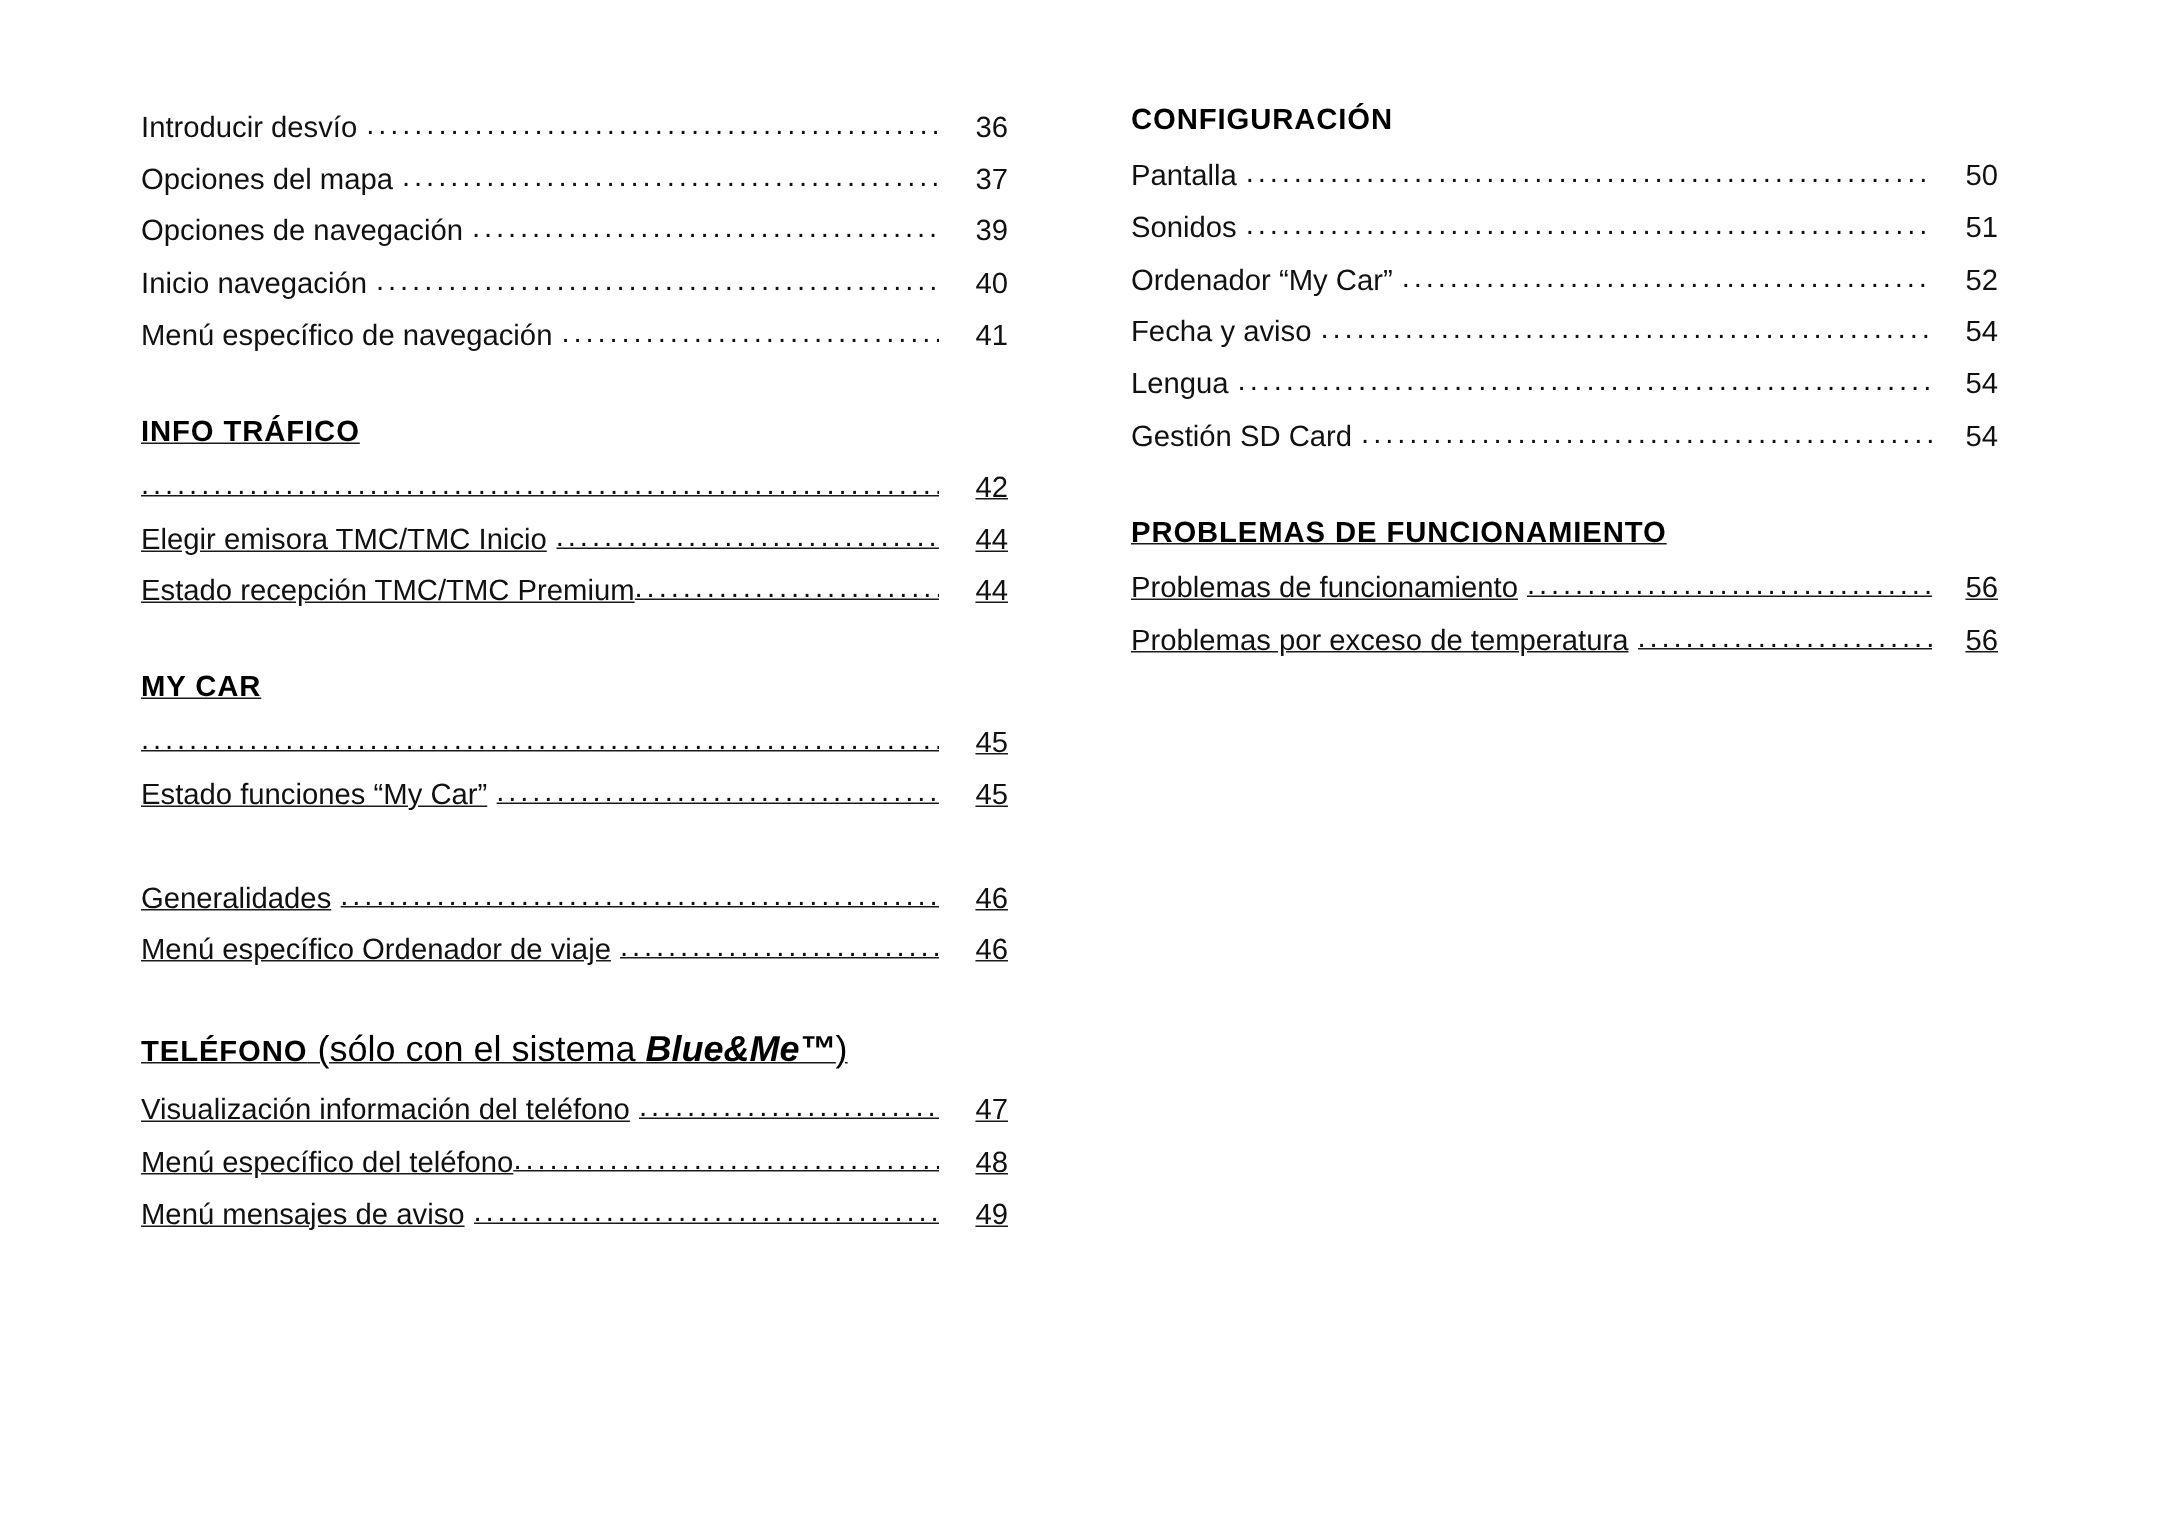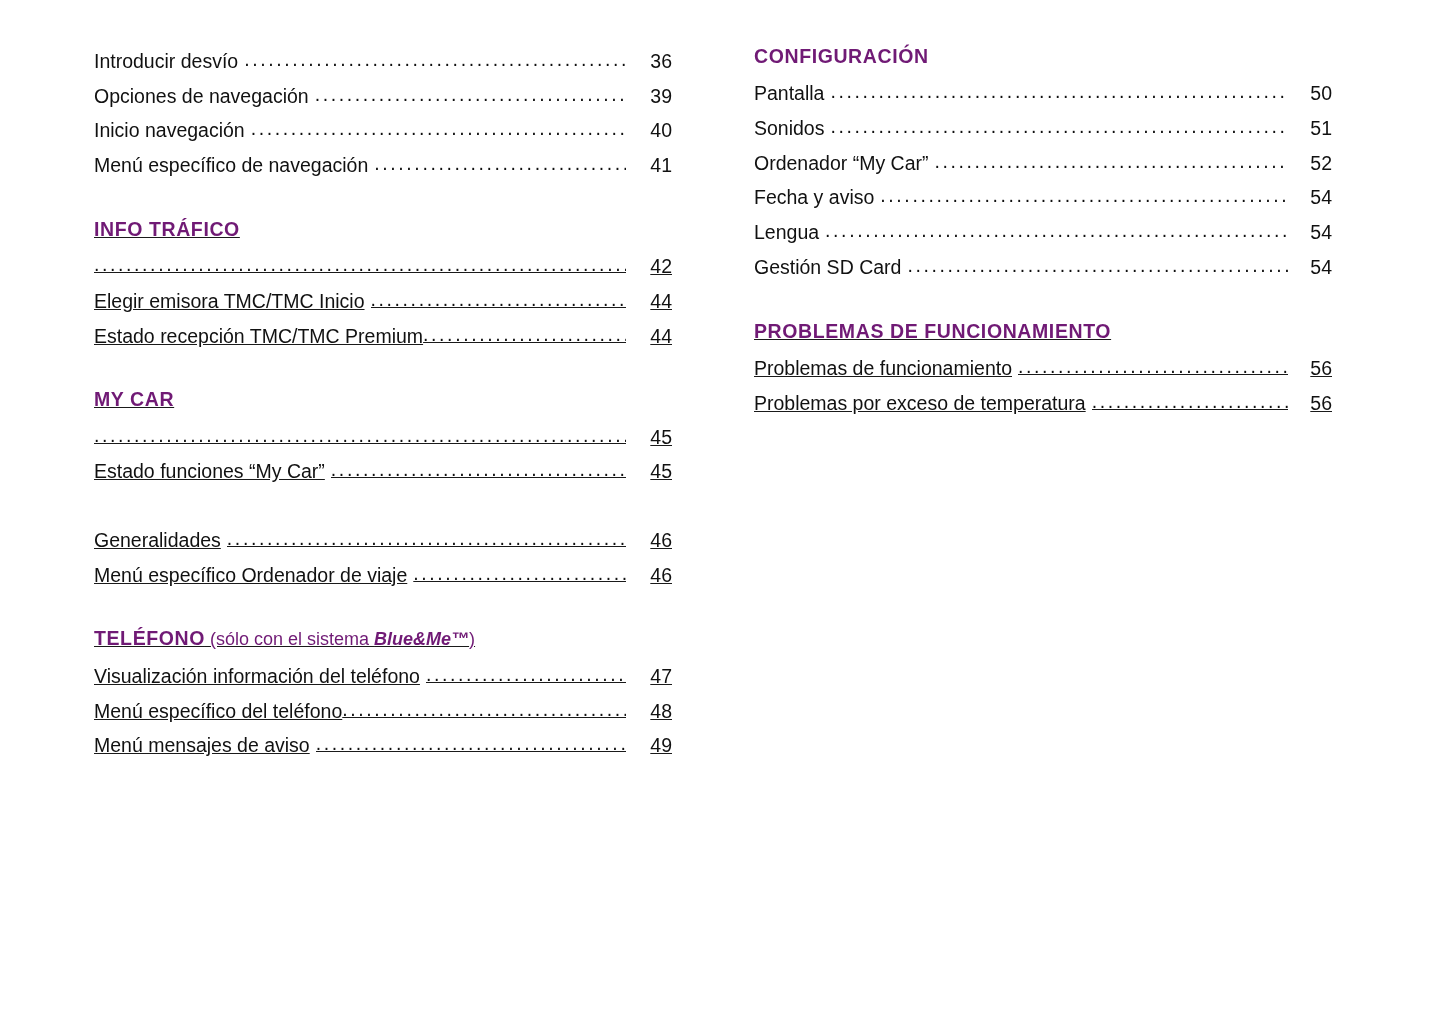--- a/index.html
+++ b/index.html
@@ -12,46 +12,46 @@
     background: #ffffff;
     font-family: "Liberation Sans", sans-serif;
     color: #1a1a1a;
     overflow: hidden;
   }
   .page {
     position: relative;
     width: 1445px;
     height: 1018px;
     box-sizing: border-box;
-    padding: 44px 108px 0 94px;
+    padding: 68px 108px 0 94px;
     display: flex;
     gap: 82px;
   }
   .column {
     width: 578px;
     flex: 0 0 578px;
   }
   .section {
     margin-bottom: 0;
   }
   .section + .section {
     margin-top: 34px;
     text-decoration: underline;
   }
   .section-heading {
     font-size: 19.5px;
     font-weight: bold;
     letter-spacing: 0.6px;
-    color: #701a75;
+    color: #000000;
     margin: 0 0 8px 0;
     line-height: 1.25;
   }
   .section-heading .heading-note {
     font-weight: normal;
-    font-size: 18px;
+    font-size: 24px;
     letter-spacing: 0;
   }
   .section-heading .heading-note .brand {
     font-weight: bold;
     font-style: italic;
   }
   .toc-entry {
     display: flex;
     align-items: baseline;
     font-size: 19.5px;
@@ -95,20 +95,25 @@
 
   <div class="column col-left">
 
     <div class="section">
       <div class="toc-entry">
         <span class="toc-label">Introducir desvío</span>
         <span class="toc-dots"></span>
         <span class="toc-page">36</span>
       </div>
       <div class="toc-entry">
+        <span class="toc-label">Opciones del mapa</span>
+        <span class="toc-dots"></span>
+        <span class="toc-page">37</span>
+      </div>
+      <div class="toc-entry">
         <span class="toc-label">Opciones de navegación</span>
         <span class="toc-dots"></span>
         <span class="toc-page">39</span>
       </div>
       <div class="toc-entry">
         <span class="toc-label">Inicio navegación</span>
         <span class="toc-dots"></span>
         <span class="toc-page">40</span>
       </div>
       <div class="toc-entry">

